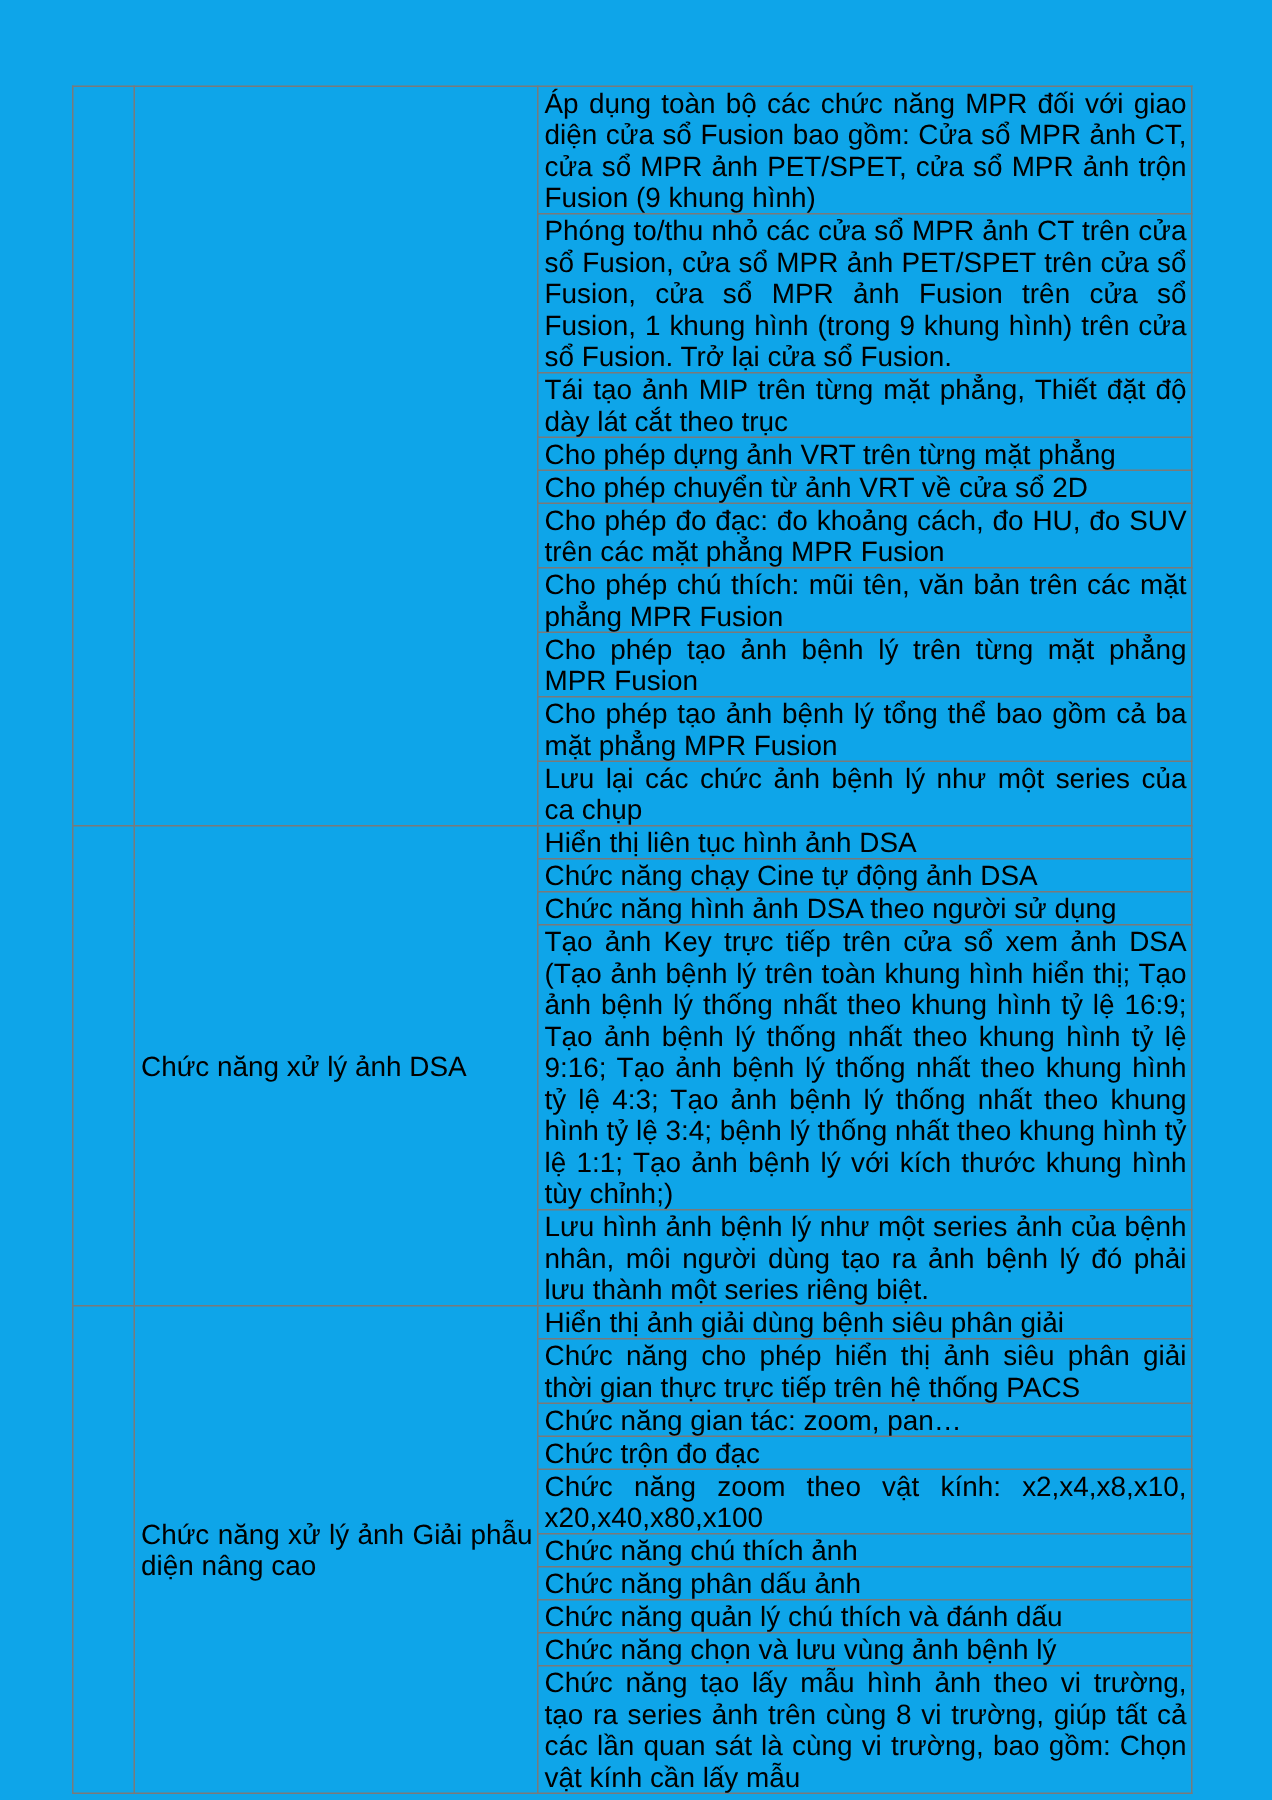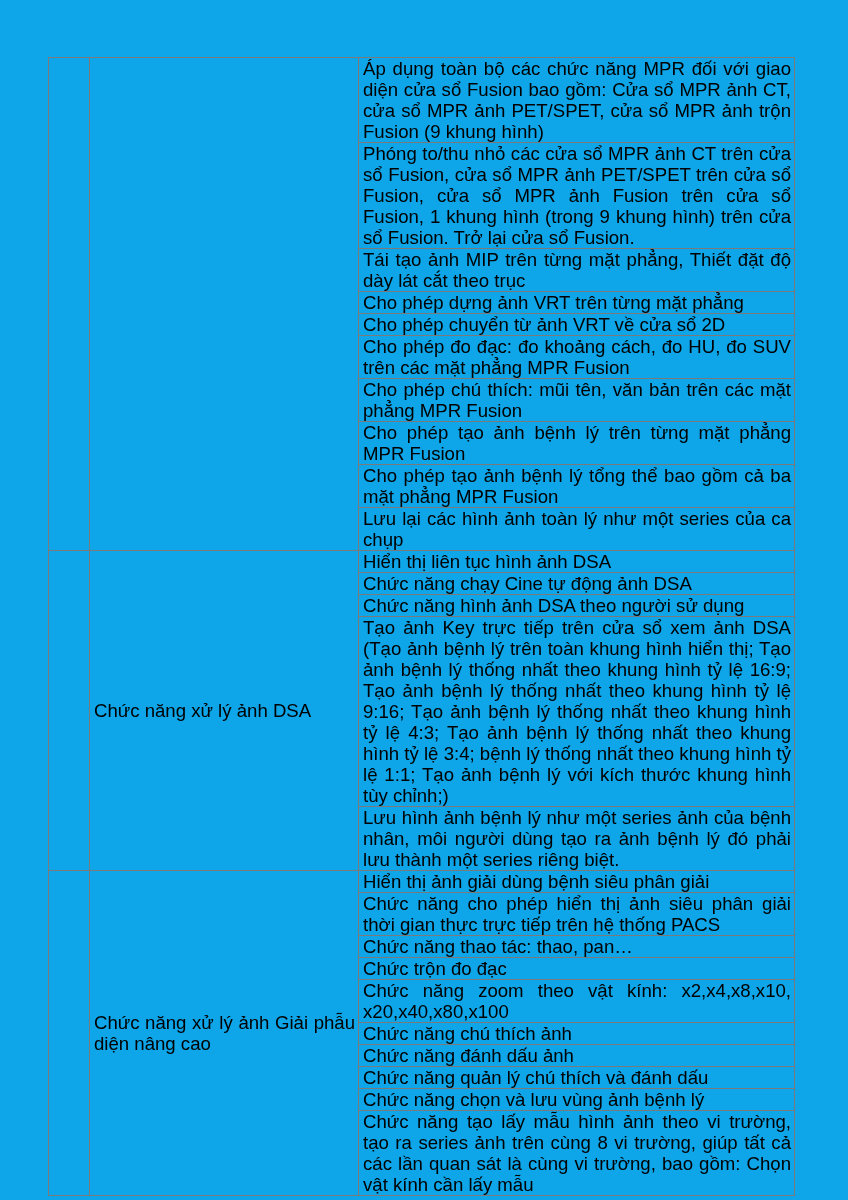--- a/index.html
+++ b/index.html
@@ -79,21 +79,21 @@
       <tr>
           <td class="feature-cell">Cho phép chú thích: mũi tên, văn bản trên các mặt phẳng MPR Fusion</td>
         </tr>
       <tr>
           <td class="feature-cell">Cho phép tạo ảnh bệnh lý trên từng mặt phẳng MPR Fusion</td>
         </tr>
       <tr>
           <td class="feature-cell">Cho phép tạo ảnh bệnh lý tổng thể bao gồm cả ba mặt phẳng MPR Fusion</td>
         </tr>
       <tr>
-          <td class="feature-cell">Lưu lại các hình ảnh toàn lý như một series của ca chụp</td>
+          <td class="feature-cell">Lưu lại các chức ảnh bệnh lý như một series của ca chụp</td>
         </tr>
 
       <tr>
         <td class="index-cell" rowspan="5"></td>
         <td class="label-cell" rowspan="5">Chức năng xử lý ảnh DSA</td>
         <td class="feature-cell">Hiển thị liên tục hình ảnh DSA</td>
       </tr>
       <tr>
           <td class="feature-cell">Chức năng chạy Cine tự động ảnh DSA</td>
         </tr>
@@ -109,33 +109,33 @@
 
       <tr>
         <td class="index-cell" rowspan="10"></td>
         <td class="label-cell" rowspan="10">Chức năng xử lý ảnh Giải phẫu diện nâng cao</td>
         <td class="feature-cell">Hiển thị ảnh giải dùng bệnh siêu phân giải</td>
       </tr>
       <tr>
           <td class="feature-cell">Chức năng cho phép hiển thị ảnh siêu phân giải thời gian thực trực tiếp trên hệ thống PACS</td>
         </tr>
       <tr>
-          <td class="feature-cell">Chức năng thao tác: thao, pan…</td>
+          <td class="feature-cell">Chức năng gian tác: zoom, pan…</td>
         </tr>
       <tr>
           <td class="feature-cell">Chức trộn đo đạc</td>
         </tr>
       <tr>
           <td class="feature-cell">Chức năng zoom theo vật kính: x2,x4,x8,x10, x20,x40,x80,x100</td>
         </tr>
       <tr>
           <td class="feature-cell">Chức năng chú thích ảnh</td>
         </tr>
       <tr>
-          <td class="feature-cell">Chức năng đánh dấu ảnh</td>
+          <td class="feature-cell">Chức năng phân dấu ảnh</td>
         </tr>
       <tr>
           <td class="feature-cell">Chức năng quản lý chú thích và đánh dấu</td>
         </tr>
       <tr>
           <td class="feature-cell">Chức năng chọn và lưu vùng ảnh bệnh lý</td>
         </tr>
       <tr>
           <td class="feature-cell">Chức năng tạo lấy mẫu hình ảnh theo vi trường, tạo ra series ảnh trên cùng 8 vi trường, giúp tất cả các lần quan sát là cùng vi trường, bao gồm: Chọn vật kính cần lấy mẫu</td>
         </tr>

